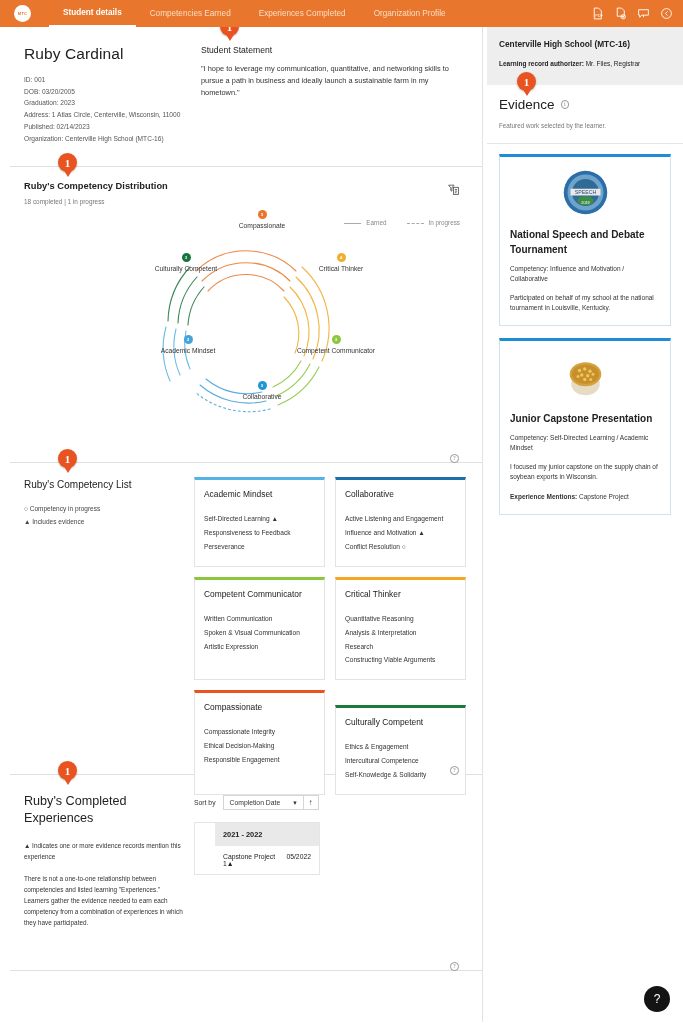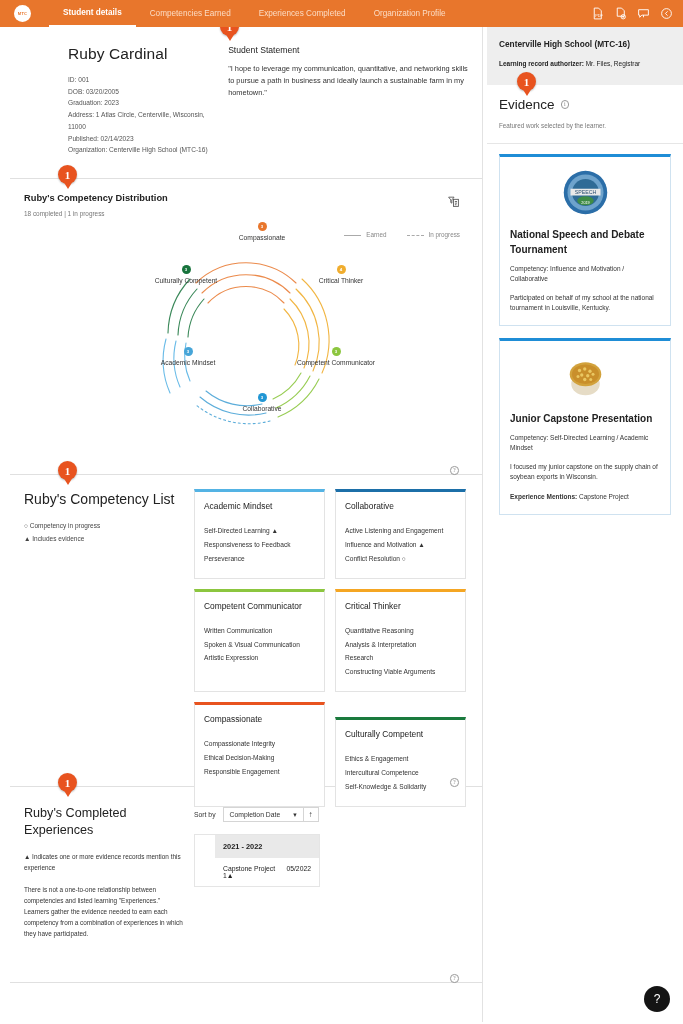--- a/index.html
+++ b/index.html
@@ -34,21 +34,21 @@
   .notch { position: absolute; left: 377px; top: 0; width: 252px; height: 9px; background: #ffffff; border-radius: 0 0 3px 3px; }
 
   
   .main { position: absolute; left: 10px; top: 27px; width: 473px; bottom: 2px; background:#fff; overflow: hidden; border-right: 1px solid #e2e2e2;}
   .side { position: absolute; left: 487px; top: 27px; width: 196px; bottom: 0; background: #ffffff; }
 
   .section { position: relative; border-bottom: 1px solid #e0e0e0; }
 
   
   .hdr { display: flex; padding: 18px 14px 22px 14px; }
-  .hdr-left { width: 168px; margin-left: 44px; }
+  .hdr-left { width: 168px; }
   .stu-name { font-size: 15.5px; color: #222; font-weight: normal; margin-bottom: 11px; letter-spacing: .1px;}
   .meta { font-size: 6.6px; color: #555; line-height: 1.78; }
   .hdr-right { margin-left: 12px; width: 272px; }
   .stmt-title { font-size: 8.6px; color: #222; margin-bottom: 8px; }
   .stmt-body { font-size: 7.4px; color: #333; line-height: 1.62; }
 
   
   .pin {
     position: absolute; width: 19px; height: 25px; z-index: 20;
   }
@@ -287,21 +287,21 @@
       </div>
       <div class="qmark"><span class="icirc">?</span></div>
     </div>
 
     <div class="section clist">
       <div class="pin" style="left:48px; top:-14px;">
         <div class="bubble">1</div>
           <div class="tail"></div>
       </div>
       <div class="clist-left">
-        <div class="sec-title" style="font-weight:normal;font-size:14px;">Ruby's Competency List</div>
+        <div class="sec-title" style="font-weight:normal;font-size:10px;">Ruby's Competency List</div>
         <div class="clist-note">
           <div>
             <span>○</span>
             <span>Competency in progress</span>
           </div>
           <div>
             <span>▲</span>
             <span>Includes evidence</span>
           </div>
         </div>

